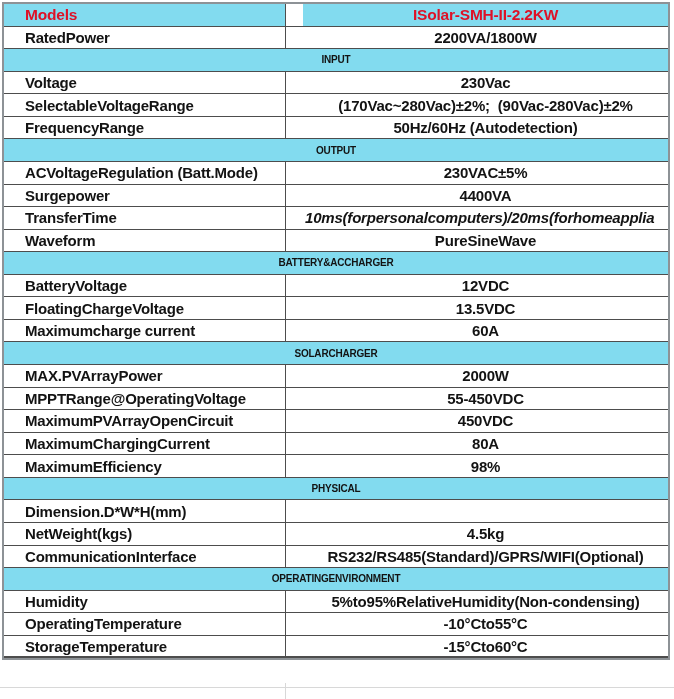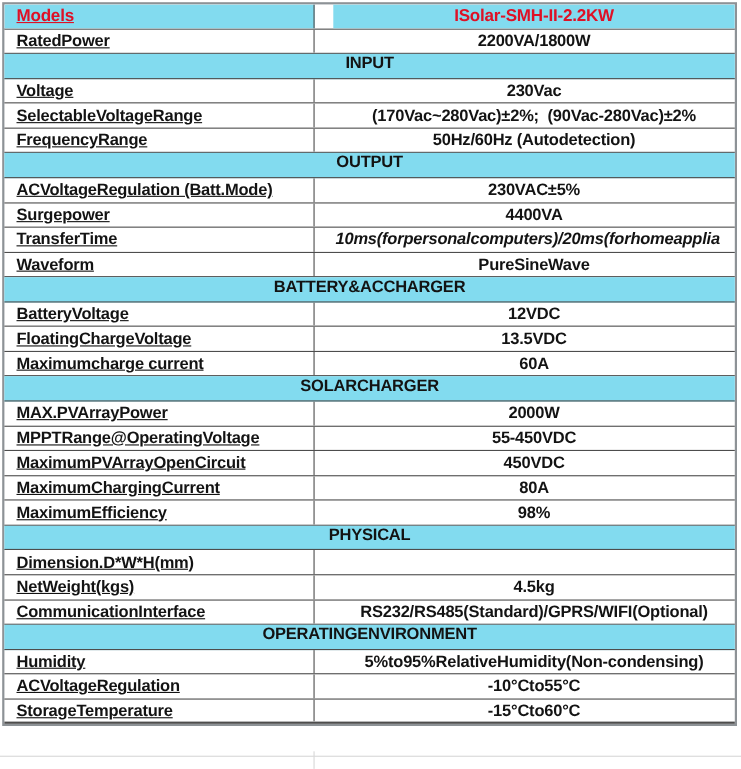--- a/index.html
+++ b/index.html
@@ -32,26 +32,25 @@
     border-bottom:1px solid var(--grid-line);
     overflow:hidden;
   }
   .row:last-child{border-bottom:2px solid var(--grid-line);justify-content:space-between;}
   .cell-label{
     width:282px;
     flex:0 0 282px;
     border-right:1px solid var(--grid-line);
     display:flex;
     align-items:center;
-    padding-left:11px;
+    padding-left:21px;
     font-size:15px;
     letter-spacing:-0.2px;
     white-space:pre;
     overflow:hidden;
-    text-decoration:underline;
   }
   .cell-value{
     flex:1 1 auto;
     display:flex;
     align-items:center;
     justify-content:center;
     font-size:15px;
     letter-spacing:-0.2px;
     white-space:pre;
     overflow:hidden;
@@ -63,23 +62,23 @@
     font-style:italic;
   }
   .row.model .cell-label,
   .row.model .cell-value{
     background:var(--section-bg);
     color:var(--model-text);
     font-size:15.5px;
   }
   .row.section{
     background:var(--section-bg);
-    align-items:flex-start;
+    align-items:center;
     justify-content:center;
-    font-size:15px;
+    font-size:10px;
     letter-spacing:-0.2px;
   }
   .ghost-vline{
     position:absolute;
     left:285px; top:683px;
     width:1px; height:16px;
     background:var(--ghost-line);
   }
   .ghost-hline{
     position:absolute;
@@ -188,21 +187,21 @@
       <div class="cell-value">RS232/RS485(Standard)/GPRS/WIFI(Optional)</div>
     </div>
     <div class="row section">
       <span>OPERATINGENVIRONMENT</span>
     </div>
     <div class="row data">
       <div class="cell-label">Humidity</div>
       <div class="cell-value">5%to95%RelativeHumidity(Non-condensing)</div>
     </div>
     <div class="row data">
-      <div class="cell-label">ACVoltageRegulation</div>
+      <div class="cell-label">OperatingTemperature</div>
       <div class="cell-value">-10°Cto55°C</div>
     </div>
     <div class="row data">
       <div class="cell-label">StorageTemperature</div>
       <div class="cell-value">-15°Cto60°C</div>
     </div>
   </div>
 
 <div class="ghost-vline"></div>
 <div class="ghost-hline"></div>

